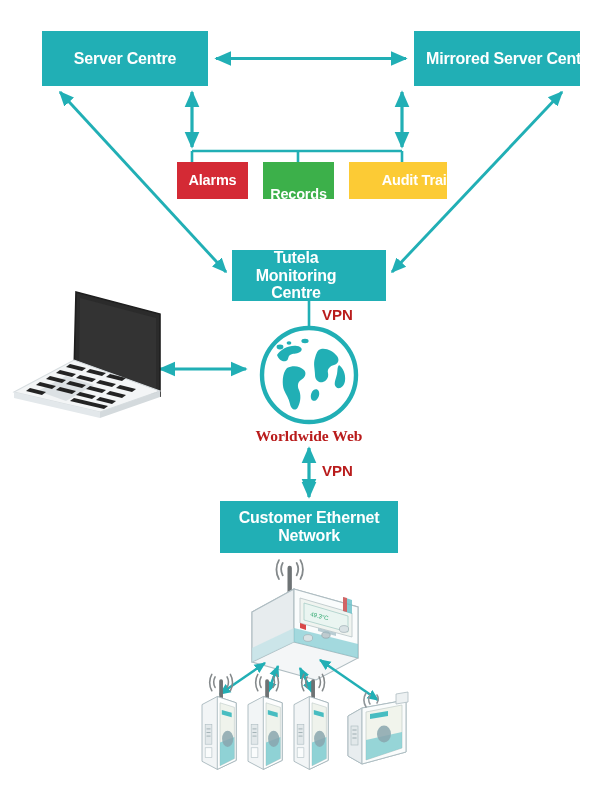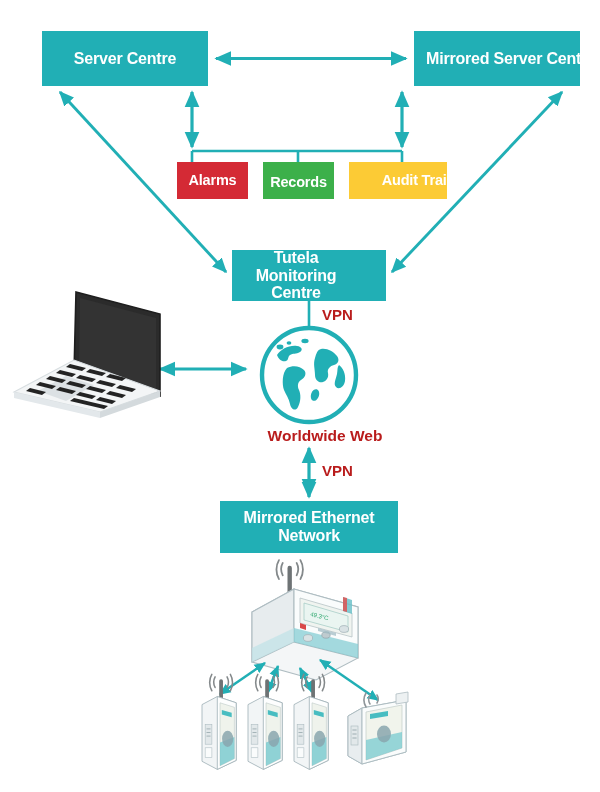--- a/index.html
+++ b/index.html
@@ -208,25 +208,25 @@
     <polygon points="56,2 68,0 68,10 56,12" fill="#EDF1F2" stroke="#AEBDC2" stroke-width="0.8"></polygon>
   </g>
 </svg>
 
 <div class="node-label box-teal" style="left:42px;top:31px;width:166px;height:55px;">Server Centre</div>
 
 <div class="node-label box-teal" style="left:414px;top:31px;width:194px;height:55px;padding:0 10px;box-sizing:border-box;">Mirrored Server Centre</div>
 
 <div class="node-label box-small" style="left:177px;top:162px;width:71px;height:37px;">Alarms</div>
 
-<div class="node-label box-small" style="left:263px;top:164px;width:71px;height:37px;">Records</div>
+<div class="node-label box-small" style="left:263px;top:176px;width:71px;height:37px;">Records</div>
 
 <div class="node-label box-small" style="left:349px;top:162px;width:98px;height:37px;padding-left:22px;">Audit Trails</div>
 
 <div class="node-label box-teal" style="left:232px;top:250px;width:128px;height:51px;padding:0 6px;box-sizing:border-box;">Tutela Monitoring Centre</div>
 
-<div class="node-label box-teal" style="left:220px;top:501px;width:178px;height:52px;padding:0 8px;box-sizing:border-box;">Mirrored Ethernet Network</div>
+<div class="node-label box-teal" style="left:220px;top:501px;width:178px;height:52px;padding:0 8px;box-sizing:border-box;">Customer Ethernet Network</div>
 
 <div class="free-label vpn" style="left:322px;top:306px;">VPN</div>
 
-<div class="free-label www" style="left:244px;top:427px;width:162px;">Worldwide Web</div>
+<div class="free-label www" style="left:228px;top:427px;width:162px;font-family:Liberation Serif, serif;">Worldwide Web</div>
 
 <div class="free-label vpn" style="left:322px;top:462px;">VPN</div>
 
 </body></html>

